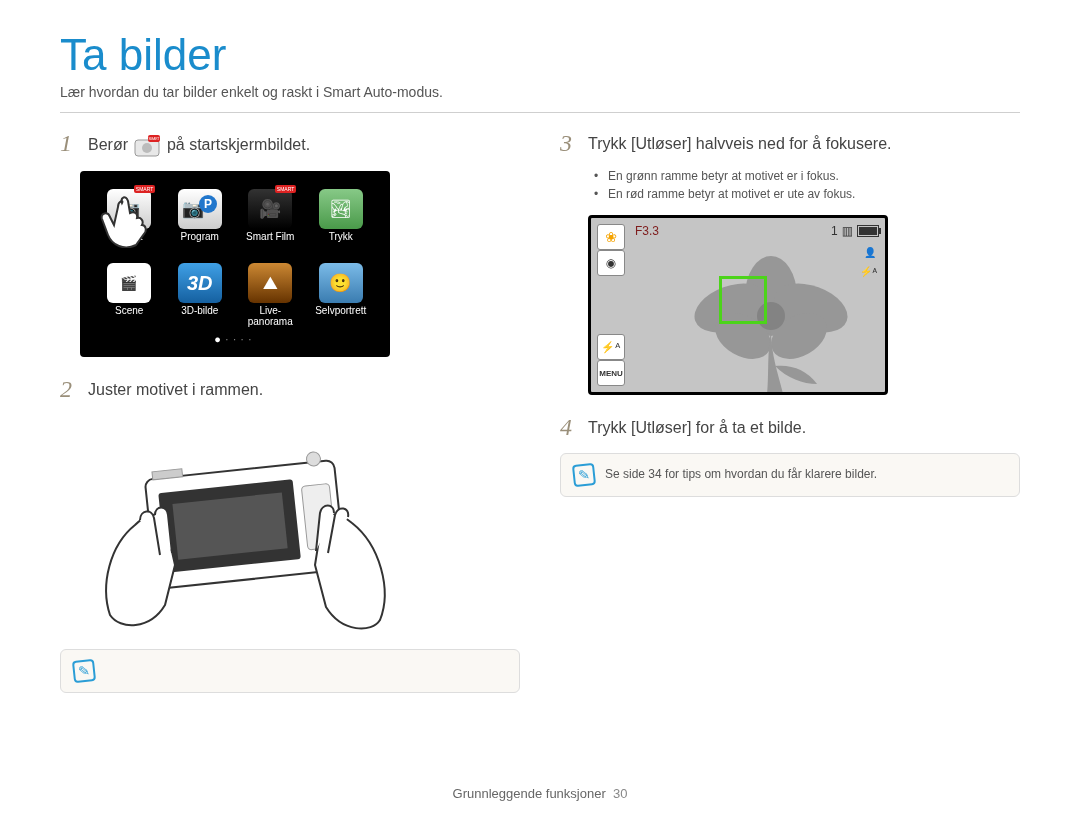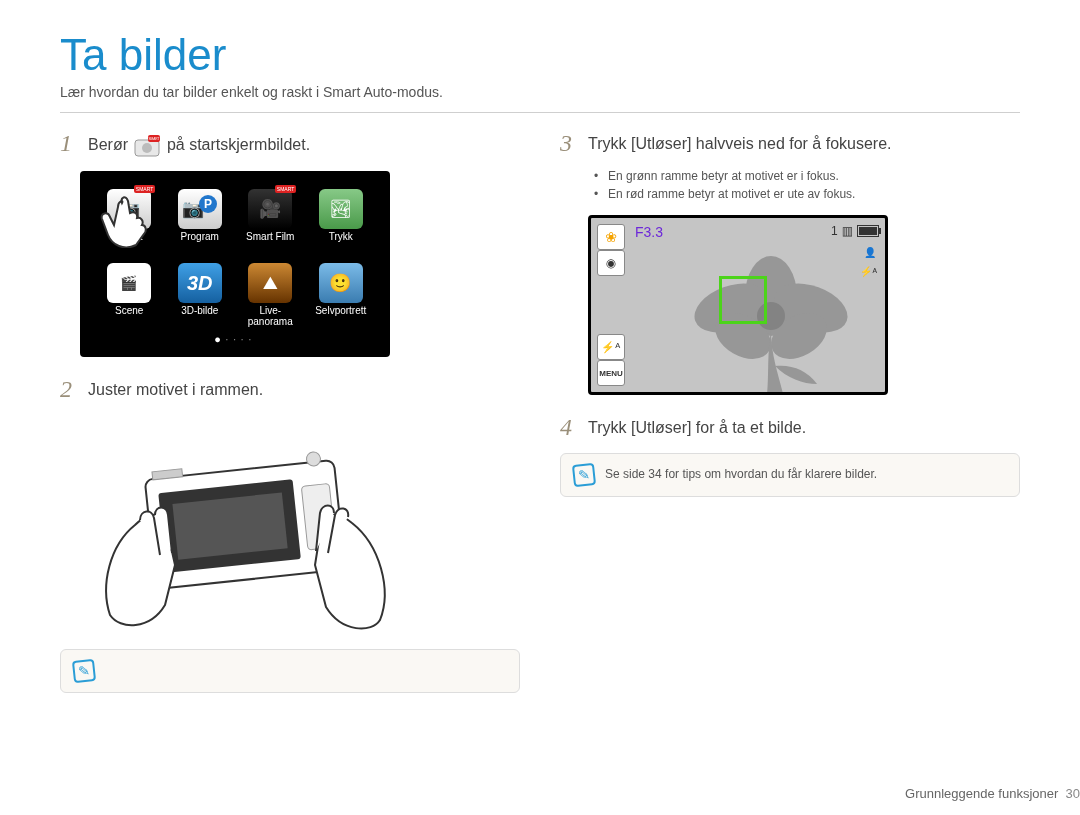--- a/index.html
+++ b/index.html
@@ -173,21 +173,21 @@
   .side-btn{
     width:28px; height:26px;
     background:#fff; border:1px solid #888; border-radius:3px;
     display:flex;align-items:center;justify-content:center;
     font-size:12px; color:#333;
   }
   .side-btn.flower{ background:#fff; color:#f5a300; font-size:14px;}
   .side-btn.flash::after{content:"⚡ᴬ"; font-size:11px;}
   .side-btn.menu{ font-size:8px; font-weight:bold;}
   .top-readout{
-    position:absolute; top:6px; left:44px; font-size:14px; color:#6d28d9;
+    position:absolute; top:6px; left:44px; font-size:12px; color:#7f1d1d;
   }
   .top-right{
     position:absolute; top:6px; right:6px;
     display:flex; align-items:center; gap:4px;
     font-size:12px; color:#333;
   }
   .batt{
     width:22px; height:12px; border:1px solid #333; position:relative; display:inline-block;
   }
   .batt::after{content:""; position:absolute; right:-3px; top:2px; width:2px; height:6px; background:#333;}
@@ -207,21 +207,21 @@
   .flower-shape{
     position:absolute;
     left:80px; top:18px;
     width:200px; height:160px;
     opacity:0.85;
   }
 
   .footer{
     position:absolute;
     bottom:14px; left:0; right:0;
-    text-align:right;
+    text-align:center;
     font-size:13px;
     color:#666;
   }
   .footer .pg{color:#888;}
 </style>
 </head>
 <body>
 
 <h1 class="title">Ta bilder</h1>
 <div class="subtitle">Lær hvordan du tar bilder enkelt og raskt i Smart Auto-modus.</div>

